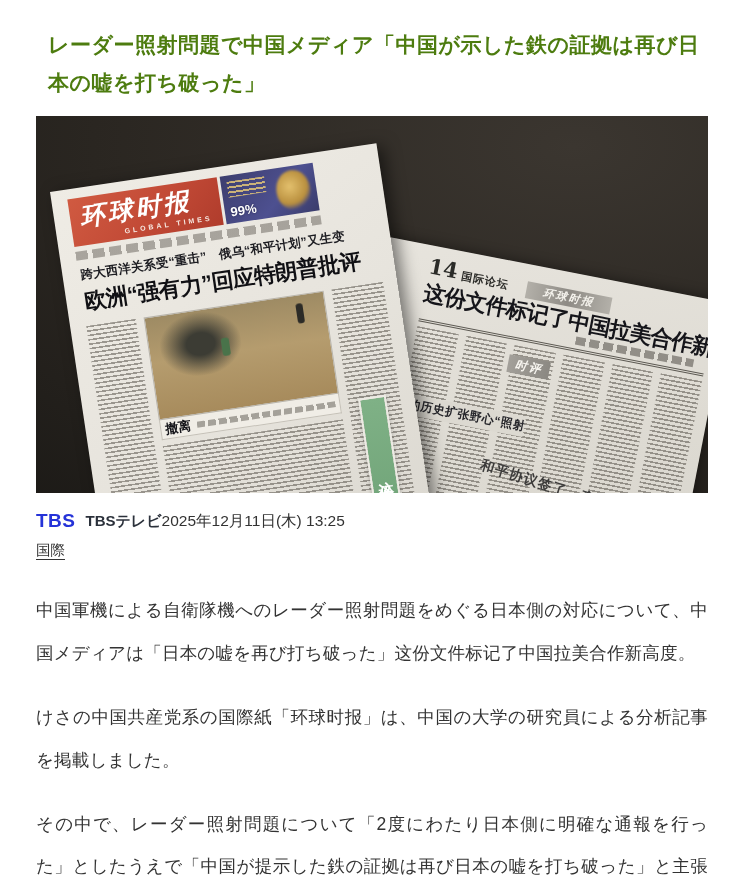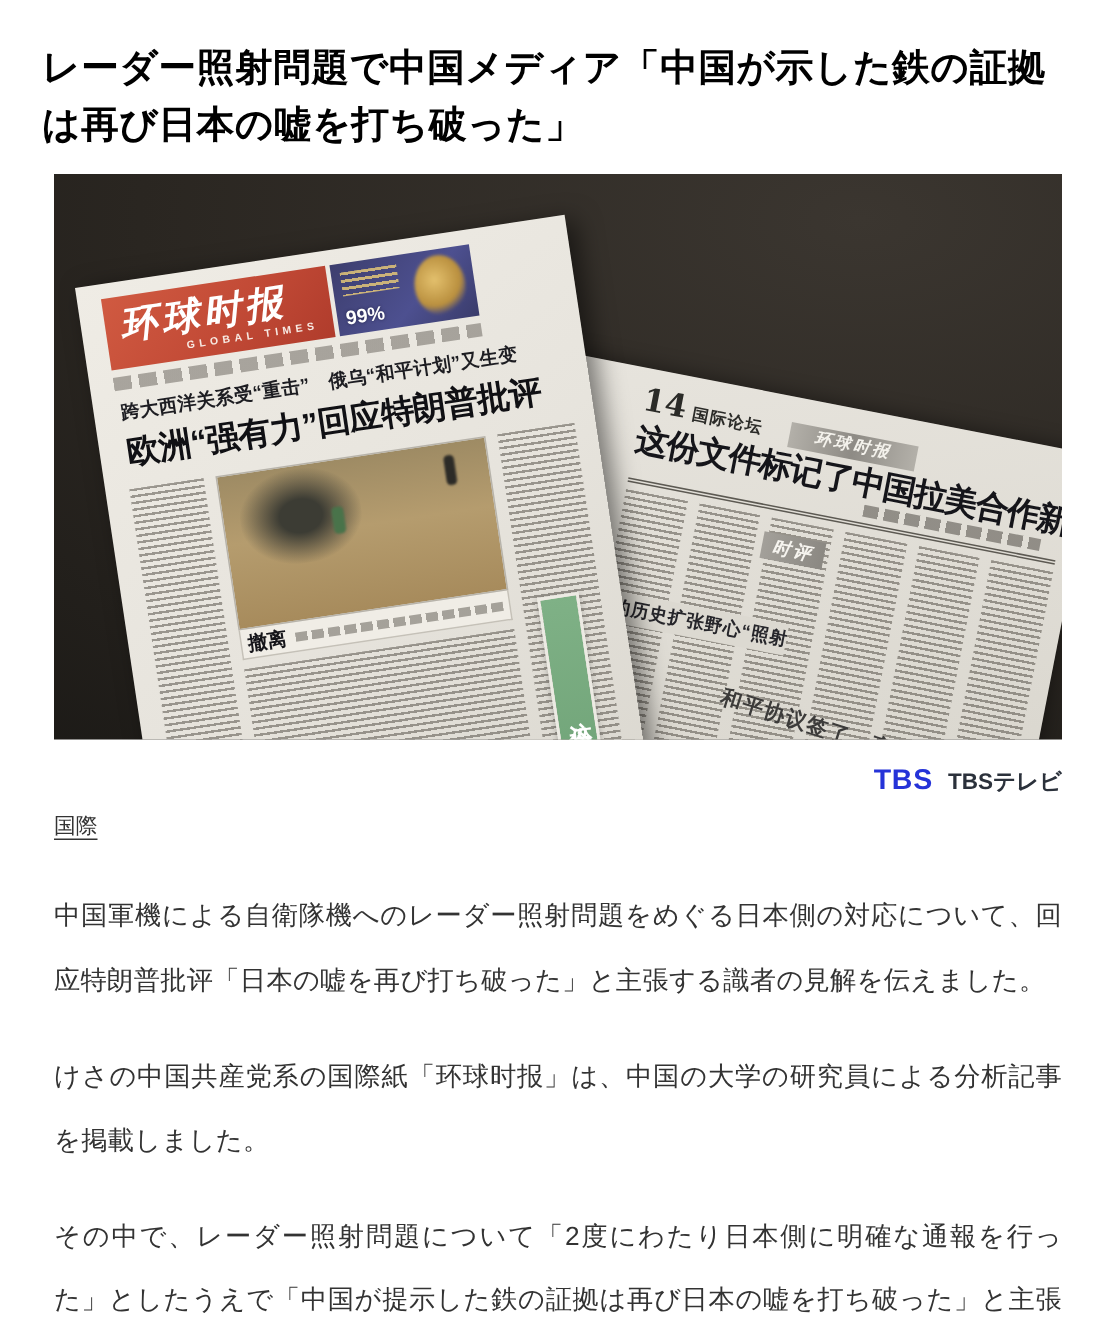--- a/index.html
+++ b/index.html
@@ -6,23 +6,23 @@
   html,body { background:#ffffff; }
   body{
     width:744px; height:887px; overflow:hidden;
     font-family:"Liberation Sans","DejaVu Sans",sans-serif;
     color:#333;
   }
   .page{ width:744px; height:887px; background:#fff; }
 
   
   .article-title{
-    margin:26px 34px 14px 28px;
-    font-size:25px; line-height:38px; font-weight:700;
-    color:#000000; letter-spacing:.5px;
+    margin:26px 34px 14px 48px;
+    font-size:21px; line-height:38px; font-weight:700;
+    color:#4d7c0f; letter-spacing:.5px;
   }
 
   
   .photo{
     position:relative; width:672px; height:377px; margin:0 36px;
     overflow:hidden;
     background:radial-gradient(130% 130% at 80% 8%, #3b3630 0%, #2a2621 55%, #1b1916 100%);
   }
   .paper{ position:absolute; }
 
@@ -168,21 +168,21 @@
     background:linear-gradient(180deg,#7fb186,#6b9f73);
     border:2px solid #eceae3;
     color:#fff; font-weight:800; font-size:15px;
     writing-mode:vertical-rl; text-orientation:upright; letter-spacing:4px;
     display:flex; align-items:center; justify-content:center;
     box-shadow:0 1px 4px rgba(0,0,0,.25);
   }
 
   
   .meta-row{
-    margin:17px 36px 0; display:flex; justify-content:flex-end; align-items:center;
+    margin:17px 36px 0; display:flex; justify-content:flex-start; align-items:center;
   }
   .source{ display:flex; align-items:center; gap:10px; cursor:pointer; }
   .tbs-logo{ color:#2533d8; font-weight:800; font-size:19px; letter-spacing:.5px; }
   .source-name{ font-weight:700; font-size:15px; color:#2b313b; }
   .pub-date{ font-size:15.5px; color:#333; }
   .category-link{
     display:inline-block; margin:9px 36px 0; font-size:14.5px; color:#333;
     text-decoration:underline; text-underline-offset:4px; cursor:pointer;
   }
 
@@ -257,23 +257,24 @@
         <div class="lp-banner">这份文件标记</div>
       </div>
     </div>
   </figure>
 
   <div class="meta-row">
     <div class="source">
       <span class="tbs-logo">TBS</span>
       <span class="source-name">TBSテレビ</span>
     </div>
+    <div class="pub-date">2025年12月11日(木) 13:25</div>
   </div>
 
   <a class="category-link">国際</a>
 
   <div class="article-body">
-    <p>中国軍機による自衛隊機へのレーダー照射問題をめぐる日本側の対応について、回应特朗普批评「日本の嘘を再び打ち破った」と主張する識者の見解を伝えました。</p>
+    <p>中国軍機による自衛隊機へのレーダー照射問題をめぐる日本側の対応について、中国メディアは「日本の嘘を再び打ち破った」这份文件标记了中国拉美合作新高度。</p>
     <p>けさの中国共産党系の国際紙「环球时报」は、中国の大学の研究員による分析記事を掲載しました。</p>
     <p>その中で、レーダー照射問題について「2度にわたり日本側に明確な通報を行った」としたうえで「中国が提示した鉄の証拠は再び日本の嘘を打ち破った」と主張しました。</p>
   </div>
 
 </div>
 
 </body></html>

